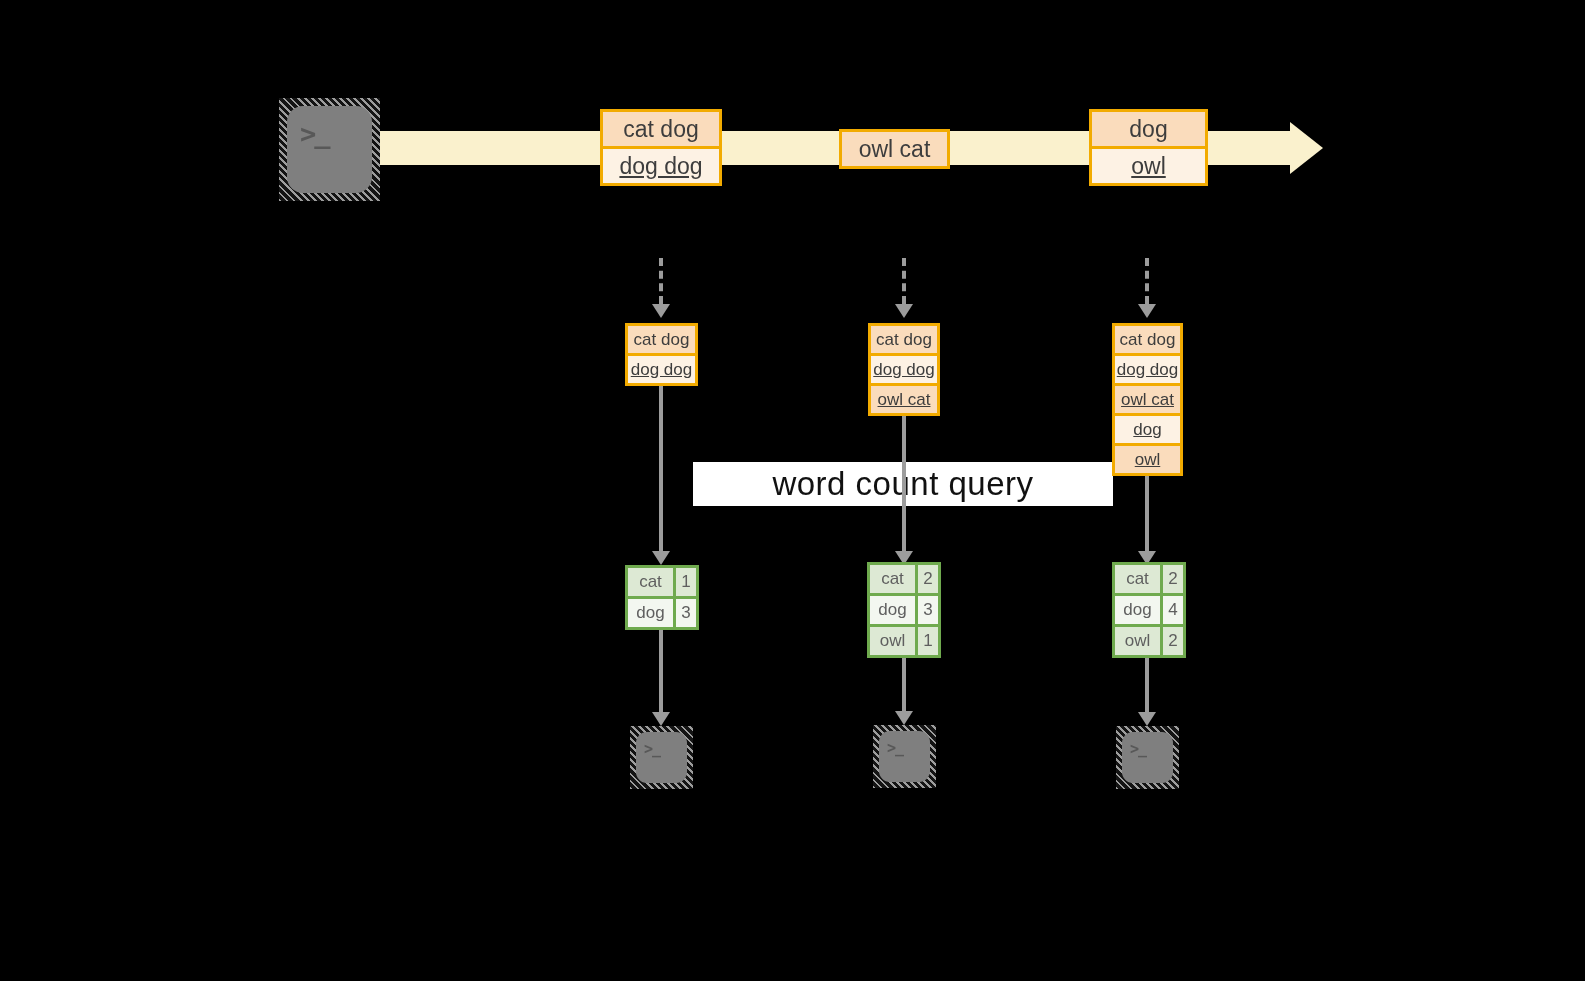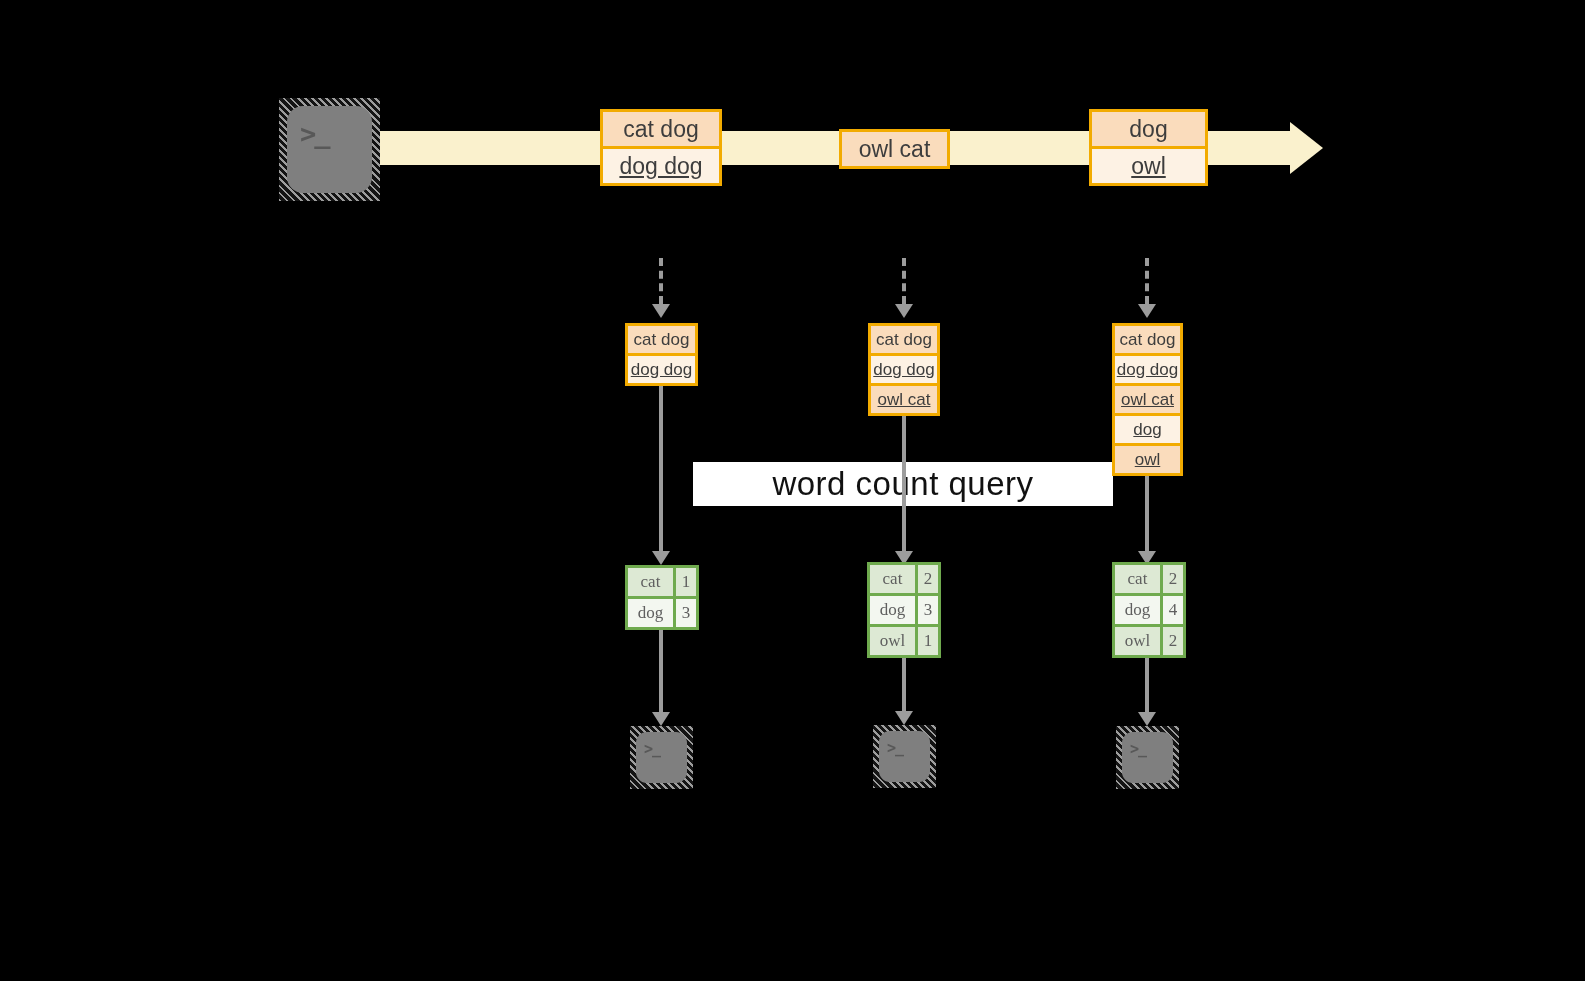--- a/index.html
+++ b/index.html
@@ -33,21 +33,21 @@
   .vline{position:absolute;width:4px;background:#9c9c9c;z-index:2;}
   .vdash{position:absolute;width:0;border-left:4px dashed #9c9c9c;z-index:2;}
   .dhead{position:absolute;width:0;height:0;border-left:9px solid transparent;
     border-right:9px solid transparent;border-top:14px solid #9c9c9c;z-index:2;}
   
   .band{position:absolute;left:693px;top:462px;width:420px;height:44px;background:#ffffff;z-index:1;
     display:flex;align-items:center;justify-content:center;}
   .band span{font-size:33px;color:#111111;letter-spacing:0.5px;}
   
   .gtable{position:absolute;border:3px solid #6faa4e;box-sizing:border-box;z-index:3;
-    color:#5f5f5f;font-size:17px;width:74px;font-family:Liberation Serif, serif;}
+    color:#5f5f5f;font-size:17px;width:74px;}
   .grow{display:flex;height:28px;}
   .grow + .grow{border-top:3px solid #6faa4e;}
   .gword{width:45px;display:flex;align-items:center;justify-content:center;}
   .gnum{width:20px;border-left:3px solid #6faa4e;display:flex;align-items:center;justify-content:center;flex:1;}
   .grow.odd{background:#dde9d4;}
   .grow.even{background:#f3f7f0;}
 </style>
 </head>
 <body>
 

